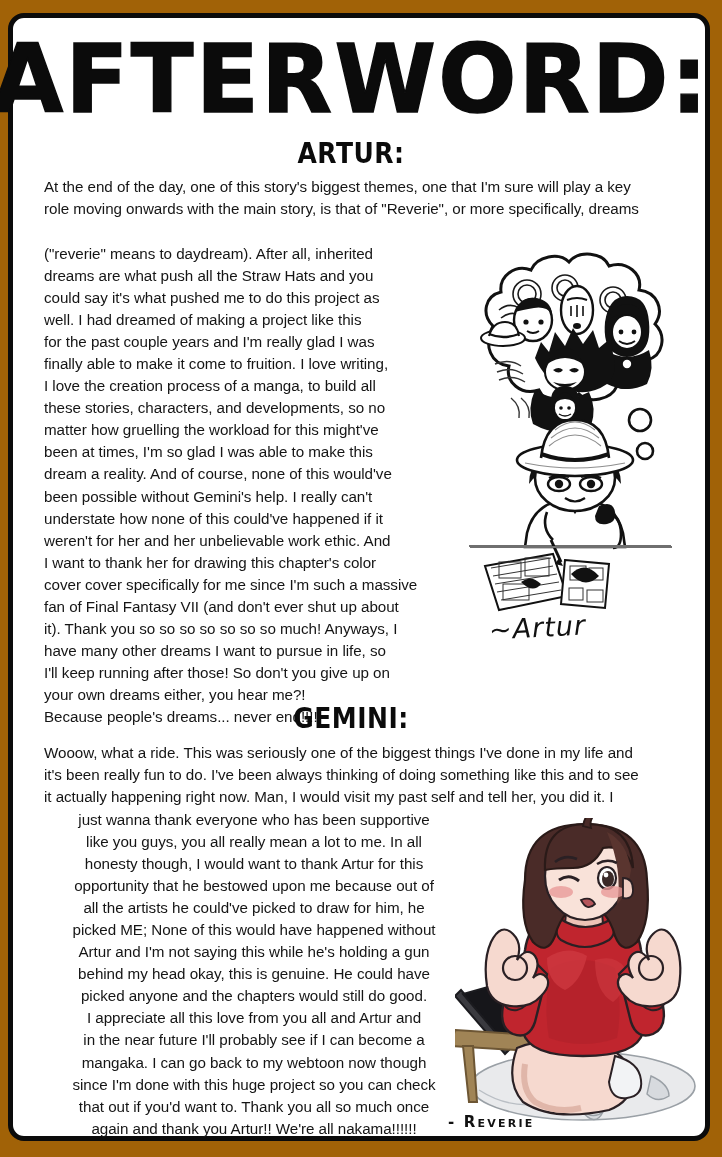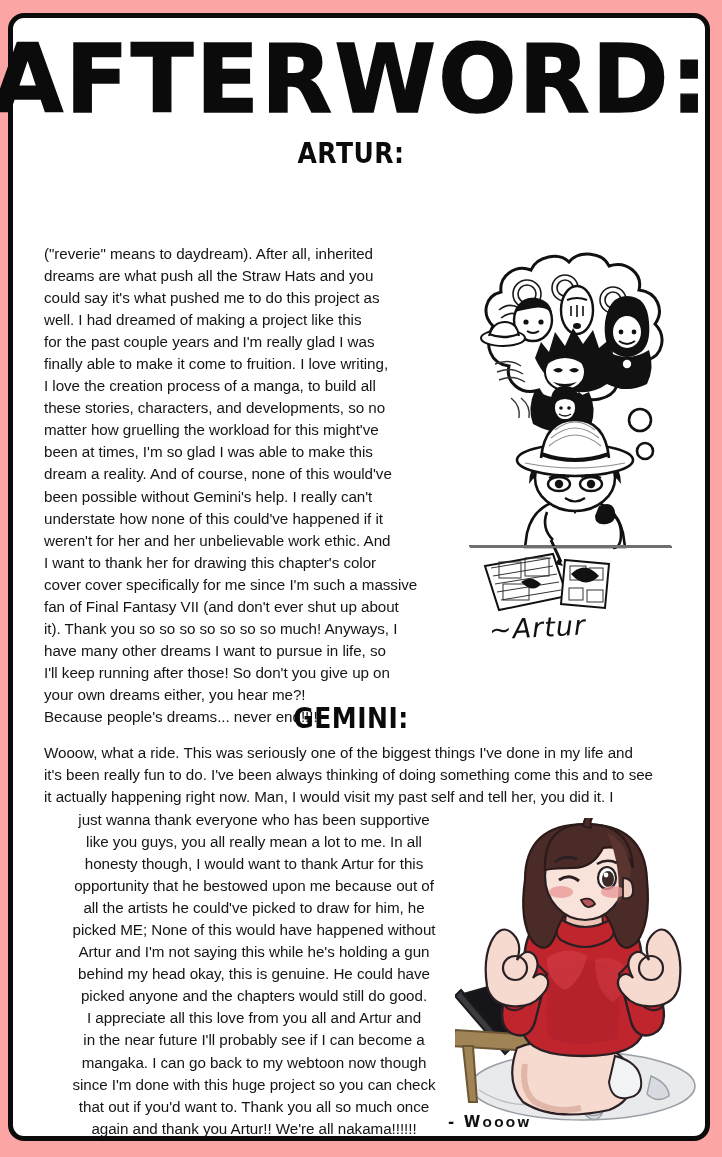--- a/index.html
+++ b/index.html
@@ -6,21 +6,21 @@
   html,body{margin:0;padding:0;background:#ffffff;}
   body{
     width:722px;height:1157px;overflow:hidden;
     font-family:"Liberation Sans","DejaVu Sans",sans-serif;
     color:#111111;
     position:relative;
   }
   
   #page{
     position:absolute;left:0;top:0;width:722px;height:1157px;
-    background:#fca5a5;
+    background:#a16207;
   }
   #frame{
     position:absolute;
     left:8px;top:13px;
     width:702px;height:1128px;
     border:5px solid #0b0b0b;
     border-radius:16px;
     box-sizing:border-box;
     background:#ffffff;
   }
@@ -95,20 +95,22 @@
 </head>
 <body>
 
 <div id="page">
   <div id="frame"></div>
 
   <div id="title">AFTERWORD:</div>
 
   <div class="sect-head" id="head-artur">ARTUR:</div>
 
+  <div class="body-text" id="artur-wide">At the end of the day, one of this story's biggest themes, one that I'm sure will play a key
+role moving onwards with the main story, is that of "Reverie", or more specifically, dreams</div>
 
   <div class="body-text" id="artur-narrow">("reverie" means to daydream). After all, inherited
 dreams are what push all the Straw Hats and you
 could say it's what pushed me to do this project as
 well. I had dreamed of making a project like this
 for the past couple years and I'm really glad I was
 finally able to make it come to fruition. I love writing,
 I love the creation process of a manga, to build all
 these stories, characters, and developments, so no
 matter how gruelling the workload for this might've
@@ -280,40 +282,40 @@
       </g>
 
       <path d="M96 292 l10 22" stroke="#111" stroke-width="3" fill="none"></path>
       <path d="M104 310 l4 8 l-8 -2z" fill="#111"></path>
     </svg>
   </div>
 
   <div class="sect-head" id="head-gemini">GEMINI:</div>
 
   <div class="body-text" id="gemini-wide">Wooow, what a ride. This was seriously one of the biggest things I've done in my life and
-it's been really fun to do. I've been always thinking of doing something come this and to see
+it's been really fun to do. I've been always thinking of doing something like this and to see
 it actually happening right now. Man, I would visit my past self and tell her, you did it. I</div>
 
   <div class="body-text" id="gemini-narrow">just wanna thank everyone who has been supportive
 like you guys, you all really mean a lot to me. In all
 honesty though, I would want to thank Artur for this
 opportunity that he bestowed upon me because out of
 all the artists he could've picked to draw for him, he
 picked ME; None of this would have happened without
 Artur and I'm not saying this while he's holding a gun
 behind my head okay, this is genuine. He could have
 picked anyone and the chapters would still do good.
 I appreciate all this love from you all and Artur and
 in the near future I'll probably see if I can become a
 mangaka. I can go back to my webtoon now though
 since I'm done with this huge project so you can check
 that out if you'd want to. Thank you all so much once
 again and thank you Artur!! We're all nakama!!!!!!</div>
 
-  <div class="sig" id="sig-gemini">- Wooow</div>
+  <div class="sig" id="sig-gemini">- Reverie</div>
 
   <div id="art-gemini">
     <svg width="250" height="310" viewBox="0 0 250 310">
 
       <ellipse cx="128" cy="268" rx="112" ry="34" fill="#e9eaec" stroke="#9aa0a6" stroke-width="1.6"></ellipse>
       <path d="M24 272 q28 18 58 14" fill="none" stroke="#b9bec4" stroke-width="1.4"></path>
       <path d="M196 258 q18 8 18 20 q-12 8 -22 -2z" fill="#d7dade" stroke="#9aa0a6" stroke-width="1.4"></path>
       <path d="M126 292 q12 10 22 2 q-8 16 -22 -2z" fill="#d7dade" stroke="#9aa0a6" stroke-width="1.4"></path>
 
       <g>

